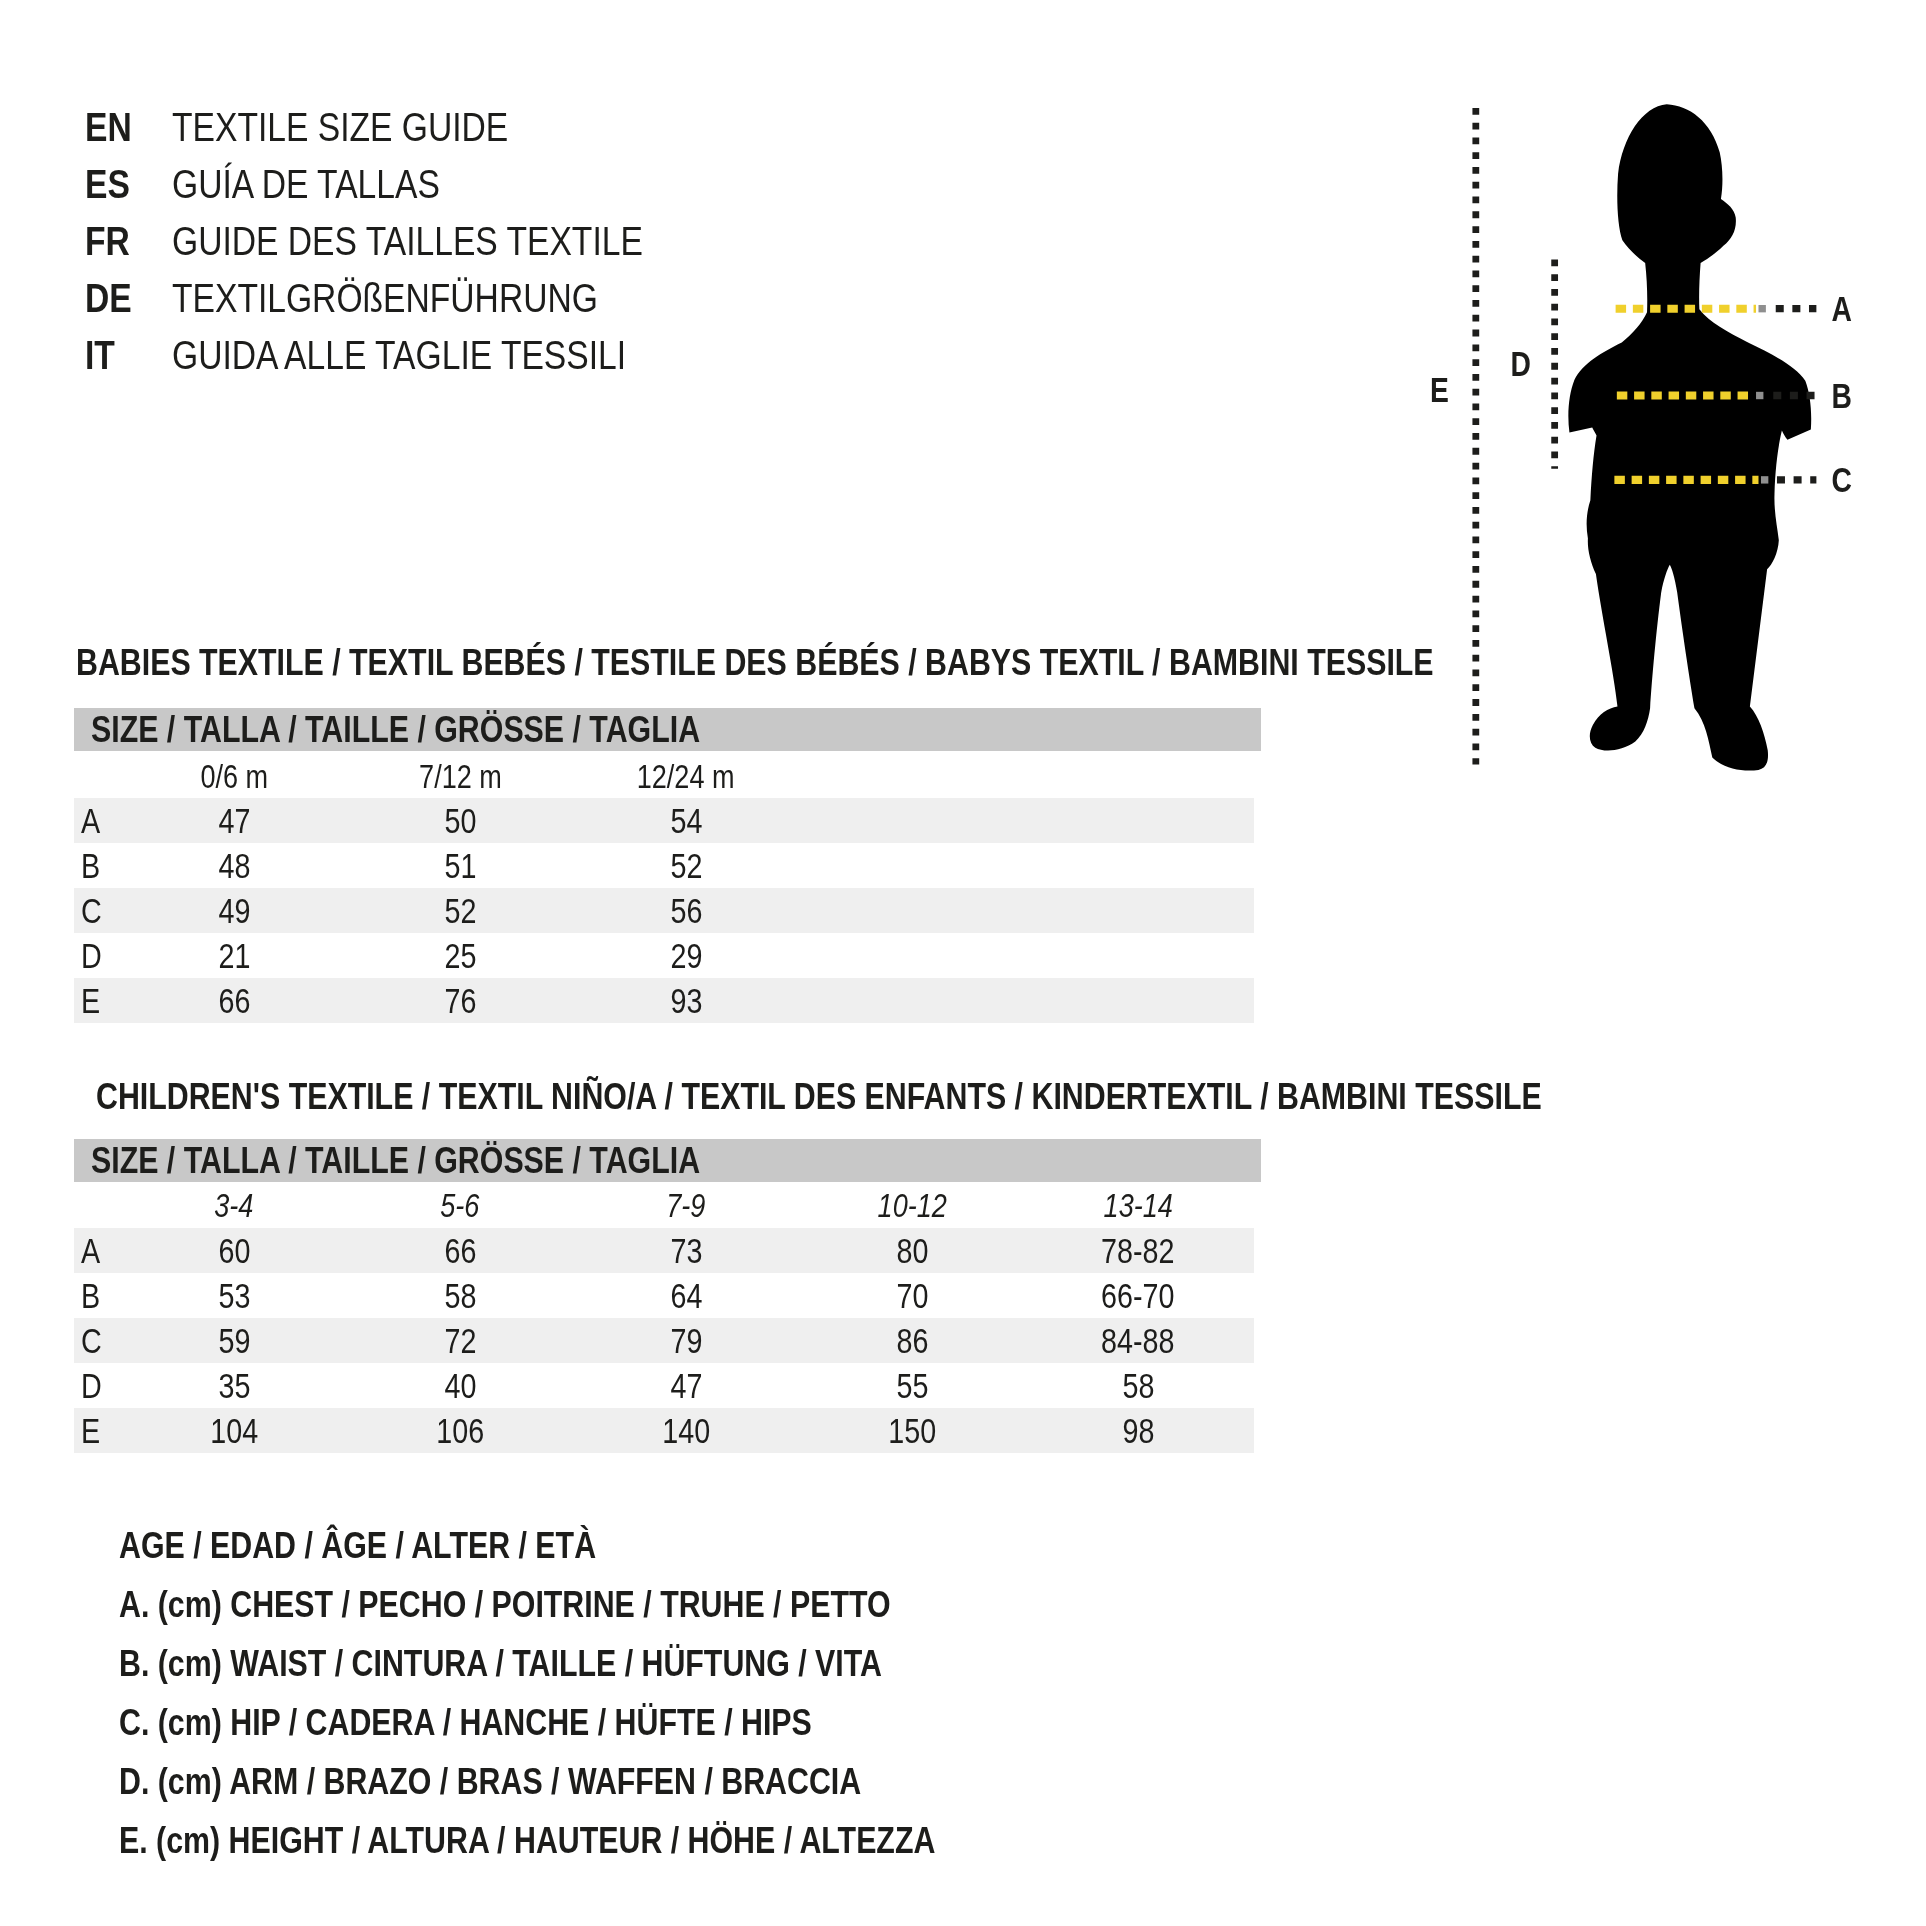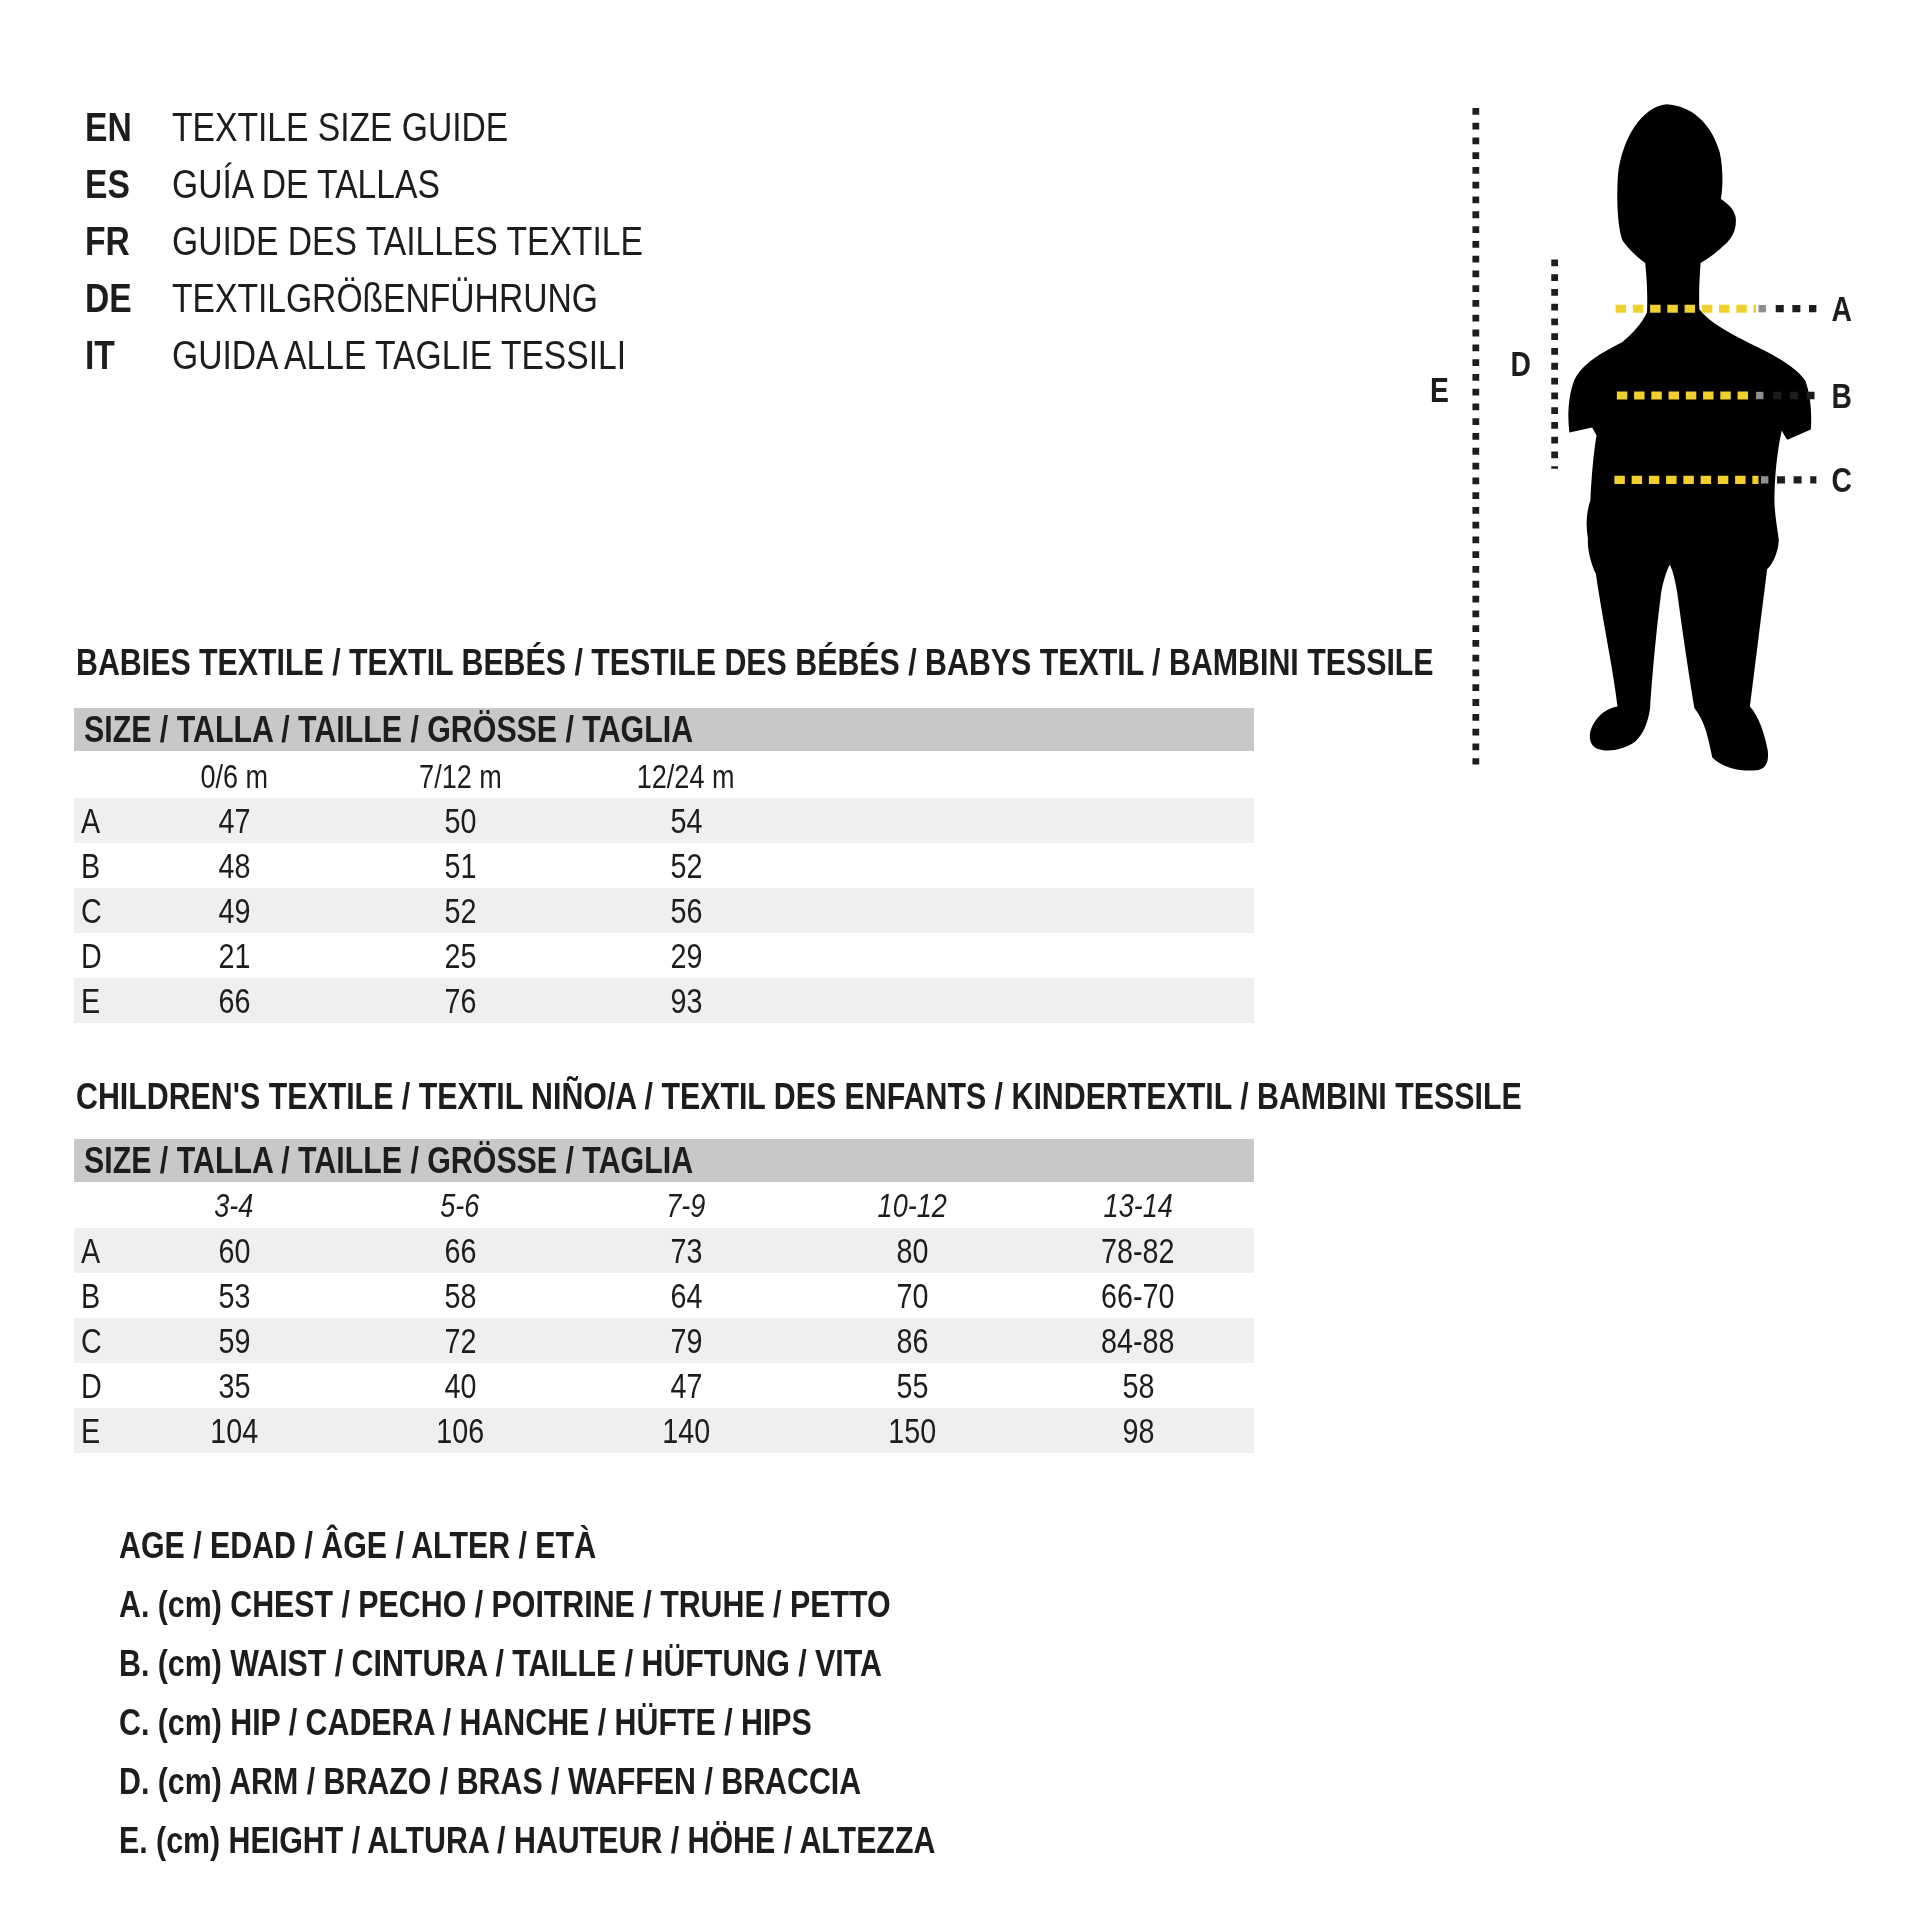--- a/index.html
+++ b/index.html
@@ -12,25 +12,25 @@
 
   
   .lang-block{position:absolute;left:85px;top:99px;}
   .lang-row{display:flex;height:57px;align-items:center;}
   .lang-code{width:87px;font-size:41px;font-weight:700;}
   .lang-title{font-size:41px;font-weight:400;}
 
   
   .sec-heading{position:absolute;left:76px;height:43px;line-height:43px;font-size:37px;font-weight:700;}
   .h-babies{top:641px;}
-  .h-children{top:1075px;}
+  .h-children{top:1075px;margin-left:20px;}
 
   
   .size-bar{position:absolute;left:74px;width:1180px;height:43px;background:#c8c8c8;
-            line-height:43px;font-size:37px;font-weight:700;padding-left:0;}
+            line-height:43px;font-size:37px;font-weight:700;padding-left:7px;}
   .size-bar .cond{margin-left:10px;}
   .bar-babies{top:708px;}
   .bar-children{top:1139px;}
 
   
   .tbl{position:absolute;left:74px;width:1180px;}
   .tbl-babies-head{top:756px;}
   .tbl-babies-body{top:798px;}
   .tbl-children-head{top:1185px;font-style:italic;}
   .tbl-children-body{top:1228px;}

